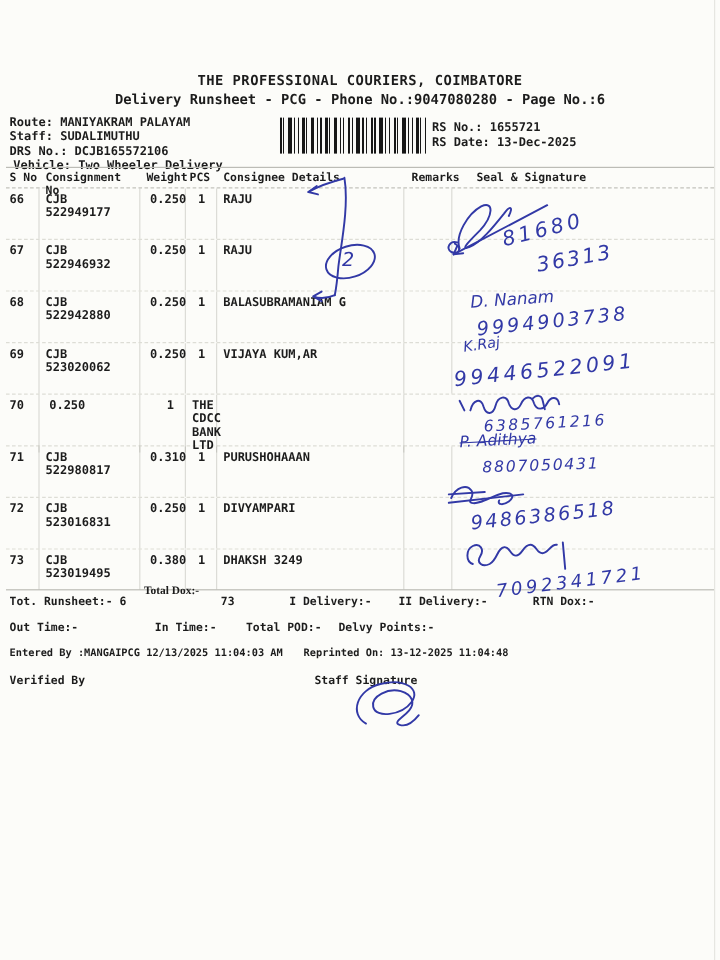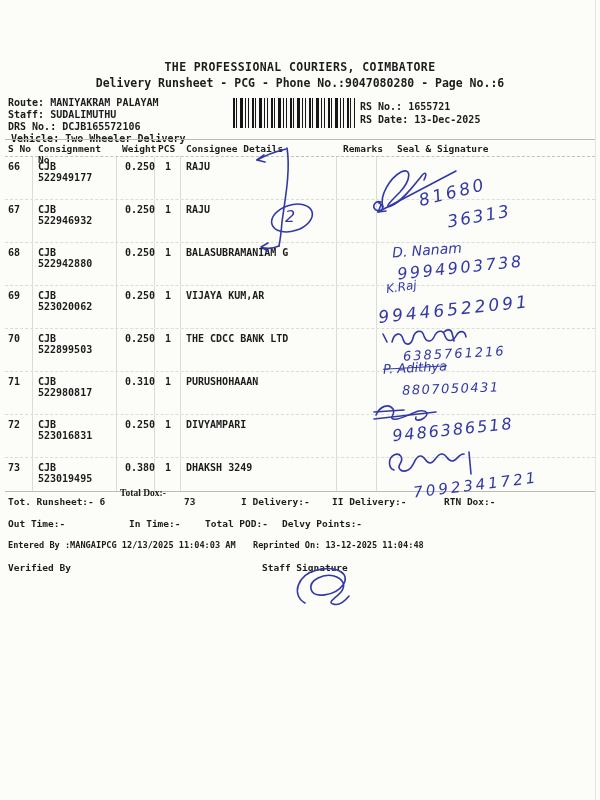--- a/index.html
+++ b/index.html
@@ -137,21 +137,20 @@
       <div class="td c-sno">69</div>
       <div class="td c-consignment">CJB 523020062</div>
       <div class="td c-weight">0.250</div>
       <div class="td c-pcs">1</div>
       <div class="td c-consignee">VIJAYA KUM,AR</div>
       <div class="td c-remarks"></div>
       <div class="td c-seal"></div>
     </div>
     <div class="tr">
       <div class="td c-sno">70</div>
-      <div class="td c-consignment">CJB 522899503</div>
       <div class="td c-weight">0.250</div>
       <div class="td c-pcs">1</div>
       <div class="td c-consignee">THE CDCC BANK LTD</div>
       <div class="td c-remarks"></div>
       <div class="td c-seal"></div>
     </div>
     <div class="tr">
       <div class="td c-sno">71</div>
       <div class="td c-consignment">CJB 522980817</div>
       <div class="td c-weight">0.310</div>

